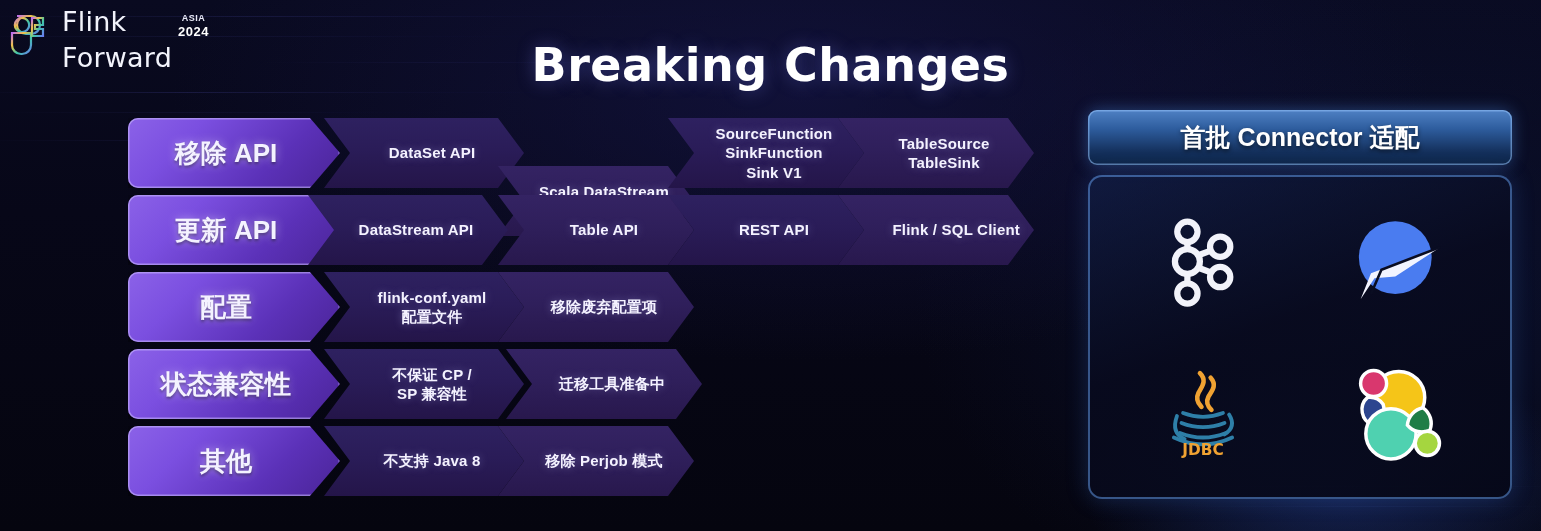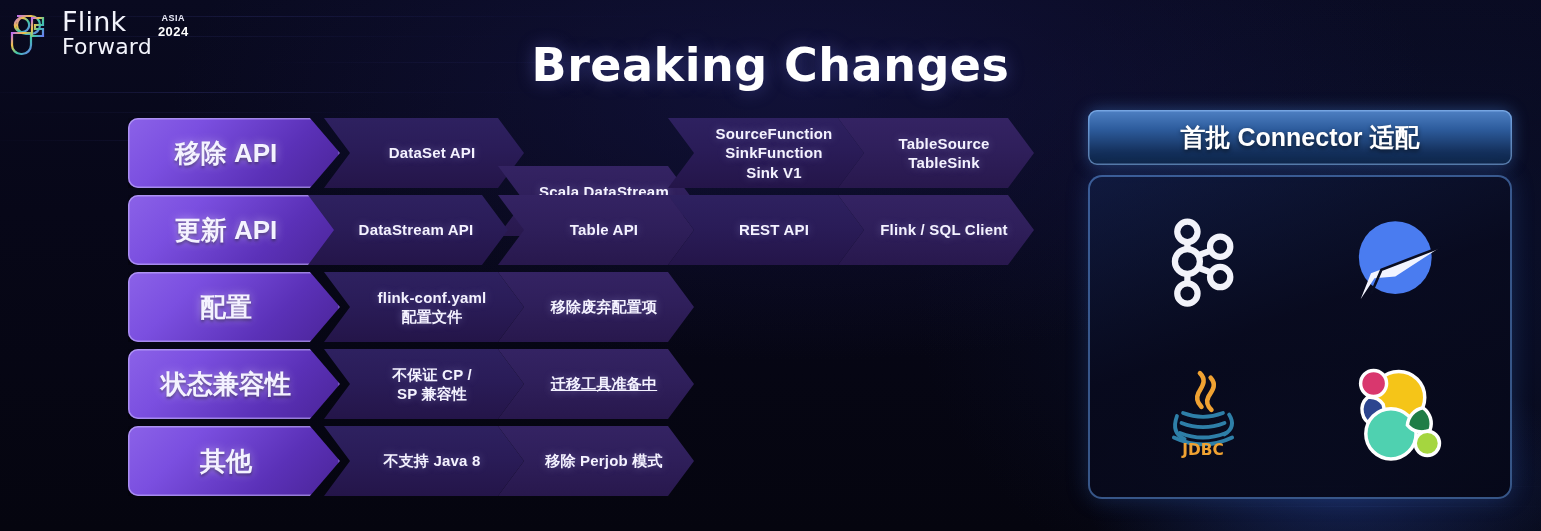--- a/index.html
+++ b/index.html
@@ -34,21 +34,21 @@
 
   
   .logo { position: absolute; left: 8px; top: 10px; display: flex; gap: 10px; }
   .logo-mark { width: 44px; height: 52px; flex: 0 0 auto; }
   .logo-text { display: flex; align-items: flex-start; gap: 6px; }
   .logo-words { display: flex; flex-direction: column; line-height: .92; }
   .logo-words .l1, .logo-words .l2 {
     font-family: "DejaVu Sans", sans-serif;
     font-size: 27px; font-weight: 400; color: #f2f3fb; letter-spacing: .2px;
   }
-  .logo-words .l2 { font-size: 22px; margin-top: 2px; }
+  .logo-words .l2 { font-size: 27px; margin-top: 11px; }
   .logo-badge { margin-top: 4px; display: flex; flex-direction: column; align-items: center; line-height: 1; }
   .logo-badge .b1 { font-size: 9px; font-weight: 700; color: #e8e9f6; letter-spacing: .5px; }
   .logo-badge .b2 { font-size: 13px; font-weight: 700; color: #ffffff; letter-spacing: .5px; margin-top: 2px;}
 
   
   .title {
     position: absolute; left: 0; right: 0; top: 38px;
     text-align: center;
     font-family: "DejaVu Sans", sans-serif;
     font-size: 46px; font-weight: 700; color: #ffffff;
@@ -200,21 +200,21 @@
         </div>
         <div class="chev step" style="left: 180px; width: 200px;">
           <span class="label">DataStream API</span>
         </div>
         <div class="chev step alt" style="left: 370px; width: 196px;">
           <span class="label">Table API</span>
         </div>
         <div class="chev step" style="left: 540px; width: 196px;">
           <span class="label">REST API</span>
         </div>
-        <div class="chev step alt" style="left: 710px; width: 196px;">
+        <div class="chev step alt" style="left: 710px; width: 196px; justify-content: flex-end;">
           <span class="label">Flink / SQL Client</span>
         </div>
       </div>
       <div class="row">
         <div class="chev head">
           <span class="inner"></span>
           <span class="label">配置</span>
         </div>
         <div class="chev step" style="left: 196px; width: 200px;">
           <span class="label">flink-conf.yaml
@@ -226,21 +226,21 @@
       </div>
       <div class="row">
         <div class="chev head">
           <span class="inner"></span>
           <span class="label">状态兼容性</span>
         </div>
         <div class="chev step" style="left: 196px; width: 200px;">
           <span class="label">不保证 CP /
 SP 兼容性</span>
         </div>
-        <div class="chev step alt" style="left: 370px; width: 196px; text-decoration: underline;">
+        <div class="chev step alt" style="left: 378px; width: 196px;">
           <span class="label">迁移工具准备中</span>
         </div>
       </div>
       <div class="row">
         <div class="chev head">
           <span class="inner"></span>
           <span class="label">其他</span>
         </div>
         <div class="chev step" style="left: 196px; width: 200px;">
           <span class="label">不支持 Java 8</span>

